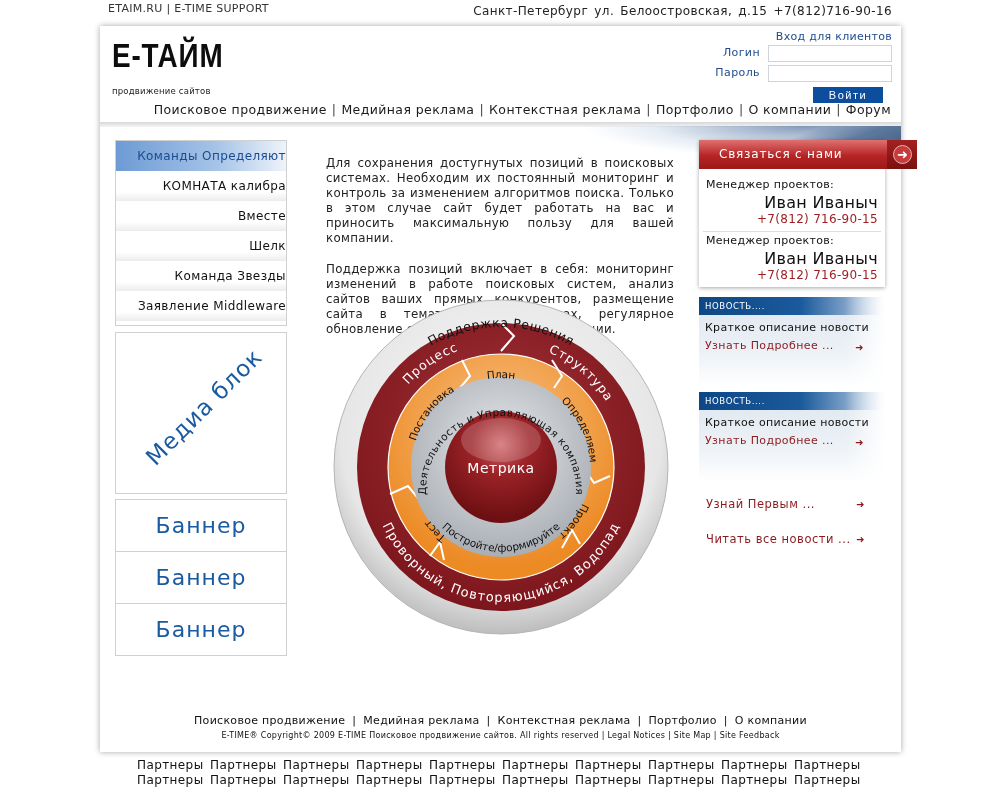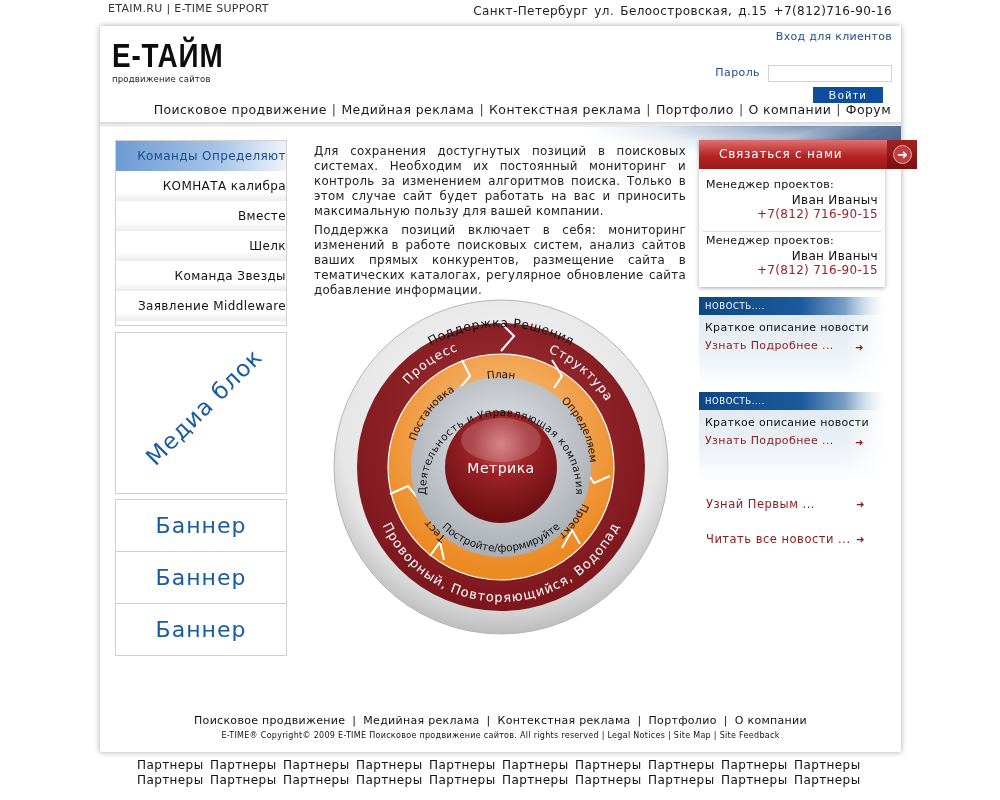--- a/index.html
+++ b/index.html
@@ -9,21 +9,21 @@
   .topbar { position: absolute; top: 0; left: 0; width: 1000px; height: 24px; }
   .topbar-left { position: absolute; left: 108px; top: 2px; font-size: 11px; color: #333; letter-spacing: 0.3px; }
   .topbar-right { position: absolute; right: 108px; top: 4px; font-size: 12px; color: #222; letter-spacing: 0.4px; word-spacing: 2px; }
 
   .frame { position: absolute; left: 100px; top: 26px; width: 801px; height: 726px; background: #fff;
            box-shadow: 0 0 6px rgba(0,0,0,0.35); }
   .frame-inner { position: absolute; left: 0; top: 0; width: 100%; height: 100%; }
 
   .logo { position: absolute; left: 12px; top: 12px; }
   .logo-title { font-family: "Liberation Sans", sans-serif; font-weight: 900; font-size: 34px; letter-spacing: 1px; color: #0d0d0d; transform: scaleX(0.82); transform-origin: left; line-height: 34px; }
-  .logo-sub { font-size: 8.5px; color: #222; margin-top: 2px; letter-spacing: 0.2px; }
+  .logo-sub { font-size: 8.5px; color: #222; margin-top: 14px; letter-spacing: 0.2px; }
 
   .login { position: absolute; right: 9px; top: 4px; width: 200px; height: 70px; }
   .login-title { position: absolute; right: 0; top: 0; font-size: 11px; color: #1f4c8f; letter-spacing: 0.3px; }
   .login-row { position: absolute; right: 0; height: 17px; width: 200px; }
   .login-label { position: absolute; right: 132px; top: 1px; font-size: 11px; color: #1f4c8f; letter-spacing: 0.4px; }
   .login-input { position: absolute; right: 0; top: 0; width: 124px; height: 17px; border: 1px solid #cfd4da; background: #fff; font-size: 10px; padding: 1px 3px; }
   .login-btn { position: absolute; right: 9px; top: 57px; width: 70px; height: 16px; background: #0d4d9e; color: #fff; font-size: 11px; letter-spacing: 1.5px; text-align: center; line-height: 16px; border: none; cursor: pointer; }
 
   .mainnav { position: absolute; right: 10px; top: 76px; font-size: 12.5px; color: #1b1b1b; letter-spacing: 0.4px; white-space: nowrap; }
   .mainnav .sep { color: #444; margin: 0 5px; }
@@ -41,32 +41,32 @@
   .sidenav-item.active { background: linear-gradient(to right, #6d9bd4 0%, #a7c4e8 60%, #eef3fa 100%); color: #1a4c90; }
 
   .media { position: absolute; left: 15px; top: 306px; width: 172px; height: 162px; border: 1px solid #d0d0d0; overflow: hidden; }
   .media-text { position: absolute; left: 12px; top: 62px; font-size: 23px; color: #1a5aa0; transform: rotate(-45deg); transform-origin: center; white-space: nowrap; letter-spacing: 1px; width: 150px; text-align: center; }
 
   .banners { position: absolute; left: 15px; top: 473px; width: 172px; height: 157px; border: 1px solid #d0d0d0; }
   .banner { height: 52px; line-height: 52px; text-align: center; font-size: 22px; color: #1a5aa0; letter-spacing: 1px; border-bottom: 1px solid #d0d0d0; cursor: pointer; }
   .banner:last-child { border-bottom: none; }
 
   .content-text { position: absolute; left: 210px; top: 114px; width: 380px; font-size: 11.8px; line-height: 15px; color: #222; text-align: justify; letter-spacing: 0.3px; }
-  .content-text p { margin: 4px; }
+  .content-text p { margin: 16px; }
 
   .diagram { position: absolute; left: 232px; top: 272px; width: 338px; height: 338px; }
 
   .contact { position: absolute; left: 599px; top: 114px; width: 186px; height: 147px; background: #fff; box-shadow: 0 1px 4px rgba(0,0,0,0.35); }
   .contact-btn { position: absolute; left: 0; top: 0; width: 218px; height: 29px; background: linear-gradient(#e07070, #b52424 55%, #9d1818); cursor: pointer; }
   .contact-btn-label { position: absolute; left: 20px; top: 7px; font-size: 12px; color: #fff; letter-spacing: 0.8px; }
   .contact-btn-arrow { position: absolute; right: 0; top: 0; width: 30px; height: 29px; background: linear-gradient(#a52020, #7a1010); }
   .contact-btn-arrow span { position: absolute; left: 6px; top: 5px; width: 19px; height: 19px; border-radius: 50%; background: #c63b3b; border: 1px solid #f0b0b0; color: #fff; font-size: 13px; line-height: 17px; text-align: center; font-weight: bold; }
   .contact-block { position: absolute; left: 7px; width: 172px; font-size: 11px; letter-spacing: 0.3px; }
   .contact-role { color: #111; }
-  .contact-name { text-align: right; color: #111; font-size: 12px; margin-top: 2px; }
+  .contact-name { text-align: right; color: #111; font-size: 16px; margin-top: 2px; }
   .contact-phone { text-align: right; color: #a01f25; font-size: 12px; margin-top: 0; }
   .contact-divider { position: absolute; left: 4px; top: 91px; width: 178px; height: 1px; background: #ddd; }
 
   .news { position: absolute; left: 599px; width: 186px; height: 90px; background: linear-gradient(to bottom, #dde6ef 0%, #ecf1f6 60%, rgba(255,255,255,0) 100%); }
   .news::after { content: ""; position: absolute; right: 0; top: 0; width: 40px; height: 100%; background: linear-gradient(to right, rgba(255,255,255,0), #fff); }
   .news-head { height: 18px; background: linear-gradient(to right, #0d4785 0%, #1b5a9c 55%, rgba(200,215,235,0.6) 100%); color: #fff; font-size: 8.5px; letter-spacing: 0.6px; line-height: 18px; padding-left: 6px; }
   .news-desc { font-size: 11px; color: #111; margin: 6px 0 0 6px; letter-spacing: 0.3px; position: relative; z-index: 1; }
   .news-link { font-size: 11px; color: #8b1a1e; margin: 5px 0 0 6px; letter-spacing: 0.4px; position: relative; z-index: 1; cursor: pointer; }
   .arrow-red { position: absolute; color: #8b1a1e; font-size: 10px; font-weight: bold; z-index: 2; }
 
@@ -92,20 +92,24 @@
 <div class="frame">
   <div class="frame-inner">
 
     <div class="logo">
       <div class="logo-title">E-ТАЙМ</div>
       <div class="logo-sub">продвижение сайтов</div>
     </div>
 
     <div class="login">
       <div class="login-title">Вход для клиентов</div>
+      <div class="login-row" style="top:15px;">
+        <span class="login-label">Логин</span>
+        <input class="login-input" type="text" value="" style="">
+      </div>
       <div class="login-row" style="top:35px;">
         <span class="login-label">Пароль</span>
         <input class="login-input" type="password" value="" style="">
       </div>
       <button class="login-btn">Войти</button>
     </div>
 
     <div class="mainnav">
       <a>Поисковое продвижение</a><span class="sep">|</span><a>Медийная реклама</a><span class="sep">|</span><a>Контекстная реклама</a><span class="sep">|</span><a>Портфолио</a><span class="sep">|</span><a>О компании</a><span class="sep">|</span><a>Форум</a>
     </div>

